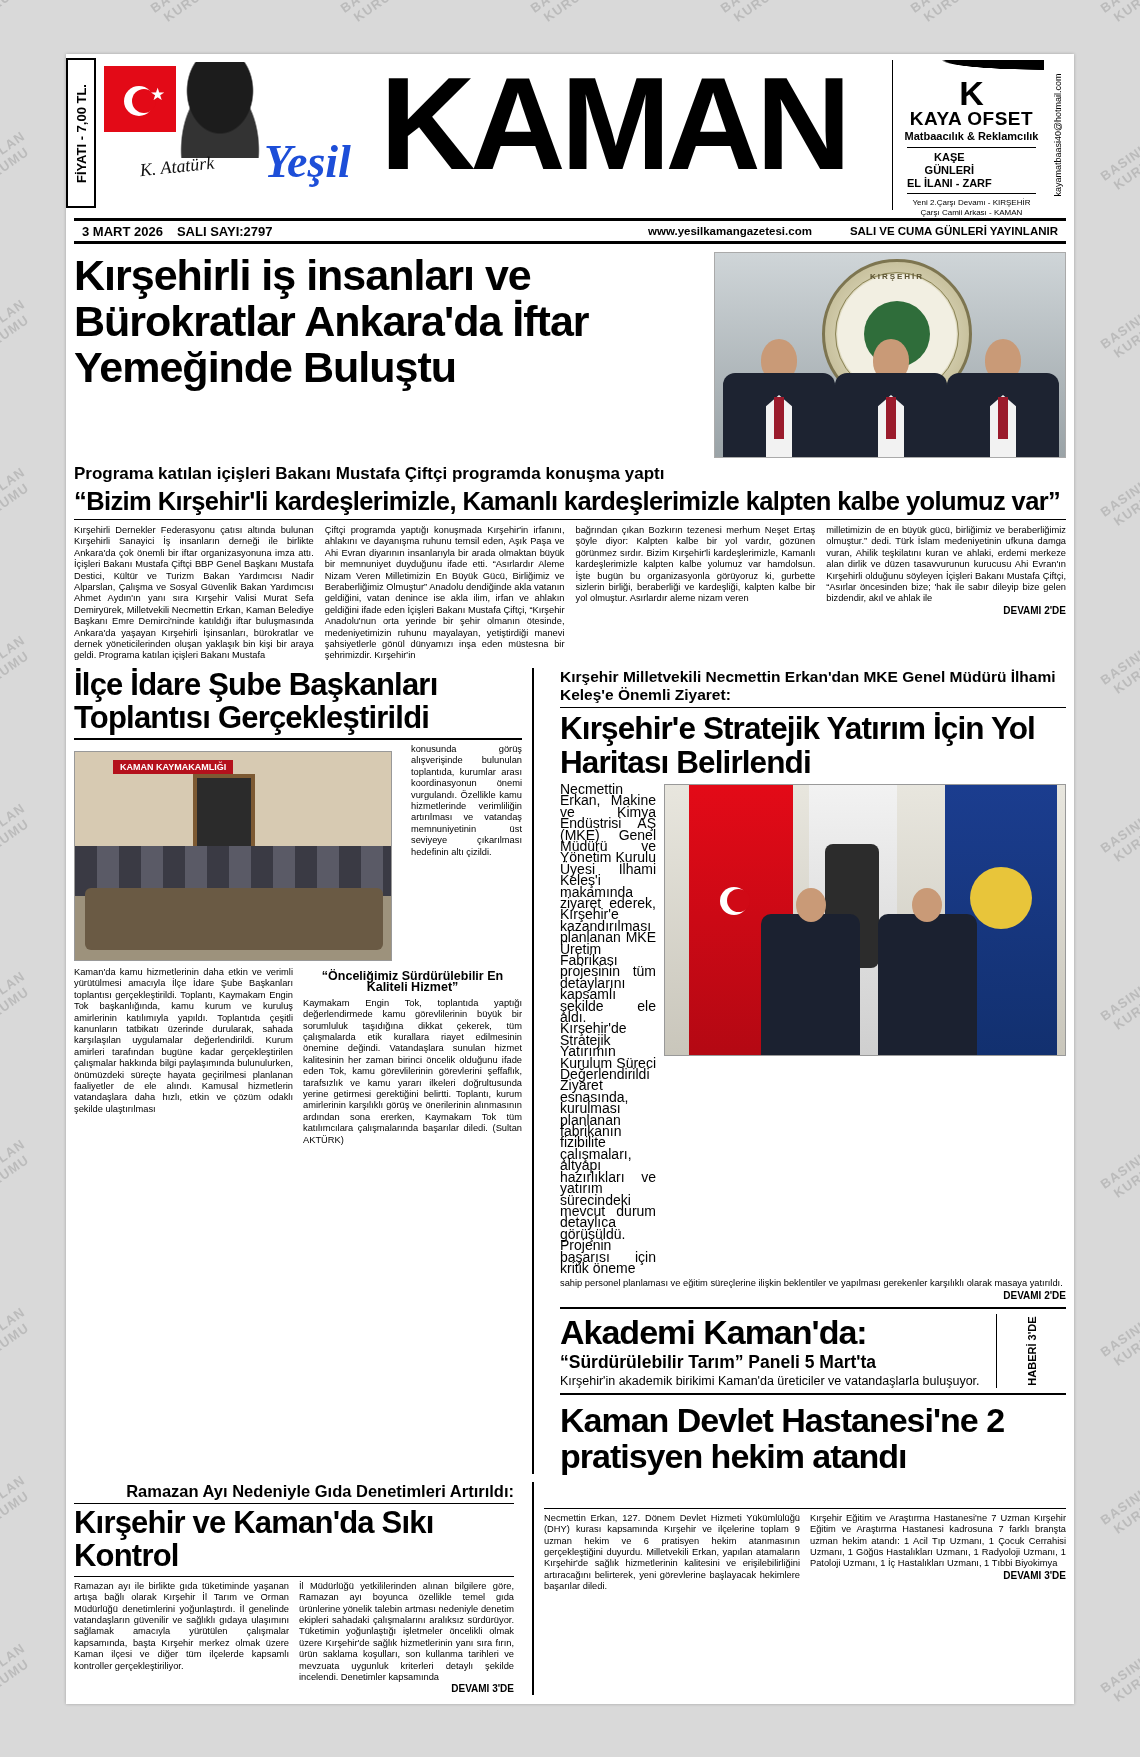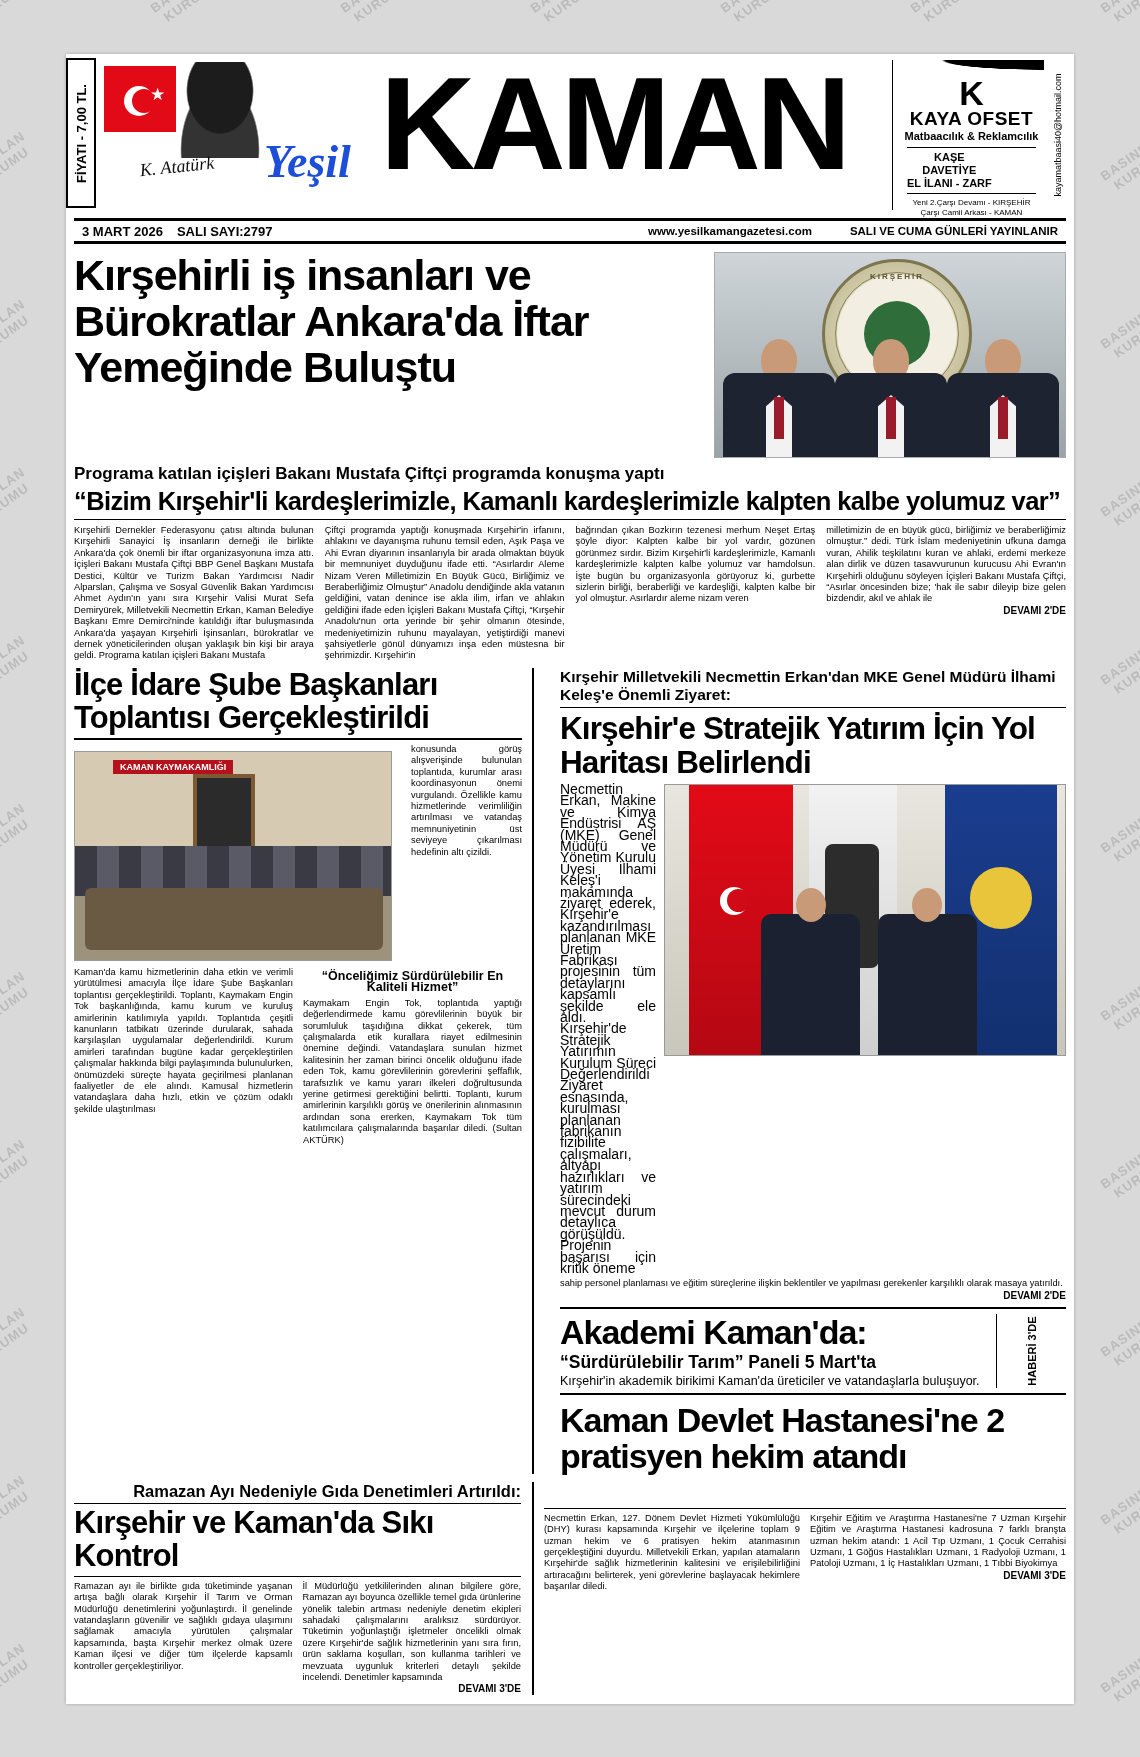--- a/index.html
+++ b/index.html
@@ -203,21 +203,21 @@
   }
   .akad .tall span{transform:rotate(-90deg);white-space:nowrap;font-size:11px;font-weight:bold;}
   .akad-h{font-size:34px;line-height:36px;font-weight:bold;letter-spacing:-1px;}
   .akad-s{font-size:17.5px;font-weight:bold;margin-top:2px;}
   .akad-t{font-size:12.5px;margin-top:1px;}
   .hast-h{
     font-size:34px;line-height:36px;font-weight:bold;letter-spacing:-1px;margin-top:7px;
   }
   
   .bottom{display:flex;gap:10px;margin:8px 8px 0 8px;}
-  .bl{flex:0 0 460px;border-right:2px solid #000;padding-right:11px;}
+  .bl{flex:0 0 460px;border-right:2px solid #000;padding-right:18px;}
   .br{flex:1 1 auto;}
   .ram-k{font-size:16.5px;font-weight:bold;text-align:right;border-bottom:1px solid #000;padding-bottom:2px;}
   .ram-h{font-size:31px;line-height:33px;font-weight:bold;letter-spacing:-.8px;margin-top:2px;}
   .hr-thin{border-top:1px solid #000;margin:4px 0;}
   
   .footer{
     margin:12px 8px 0 8px;background:#000;color:#fff;text-align:center;
     font-size:20px;font-weight:bold;padding:8px 0;letter-spacing:.5px;
   }
 </style>
@@ -324,21 +324,21 @@
       <div class="yesil">Yeşil</div>
       <div class="kaman">KAMAN</div>
     </div>
 
     <div class="adbox">
       <div class="swoosh"></div>
       <div class="k">K</div>
       <div class="kaya">KAYA OFSET</div>
       <div class="sub">Matbaacılık &amp; Reklamcılık</div>
       <div class="mid" style="white-space:pre-line">KAŞE
-DAVETİYE
+GÜNLERİ
 EL İLANI - ZARF</div>
       <div class="addr" style="white-space:pre-line">Yeni 2.Çarşı Devamı - KIRŞEHİR
 Çarşı Camii Arkası - KAMAN</div>
     </div>
     <div class="vert-mail">
       <span>kayamatbaasi40@hotmail.com</span>
     </div>
   </div>
 
   <div class="infobar">

